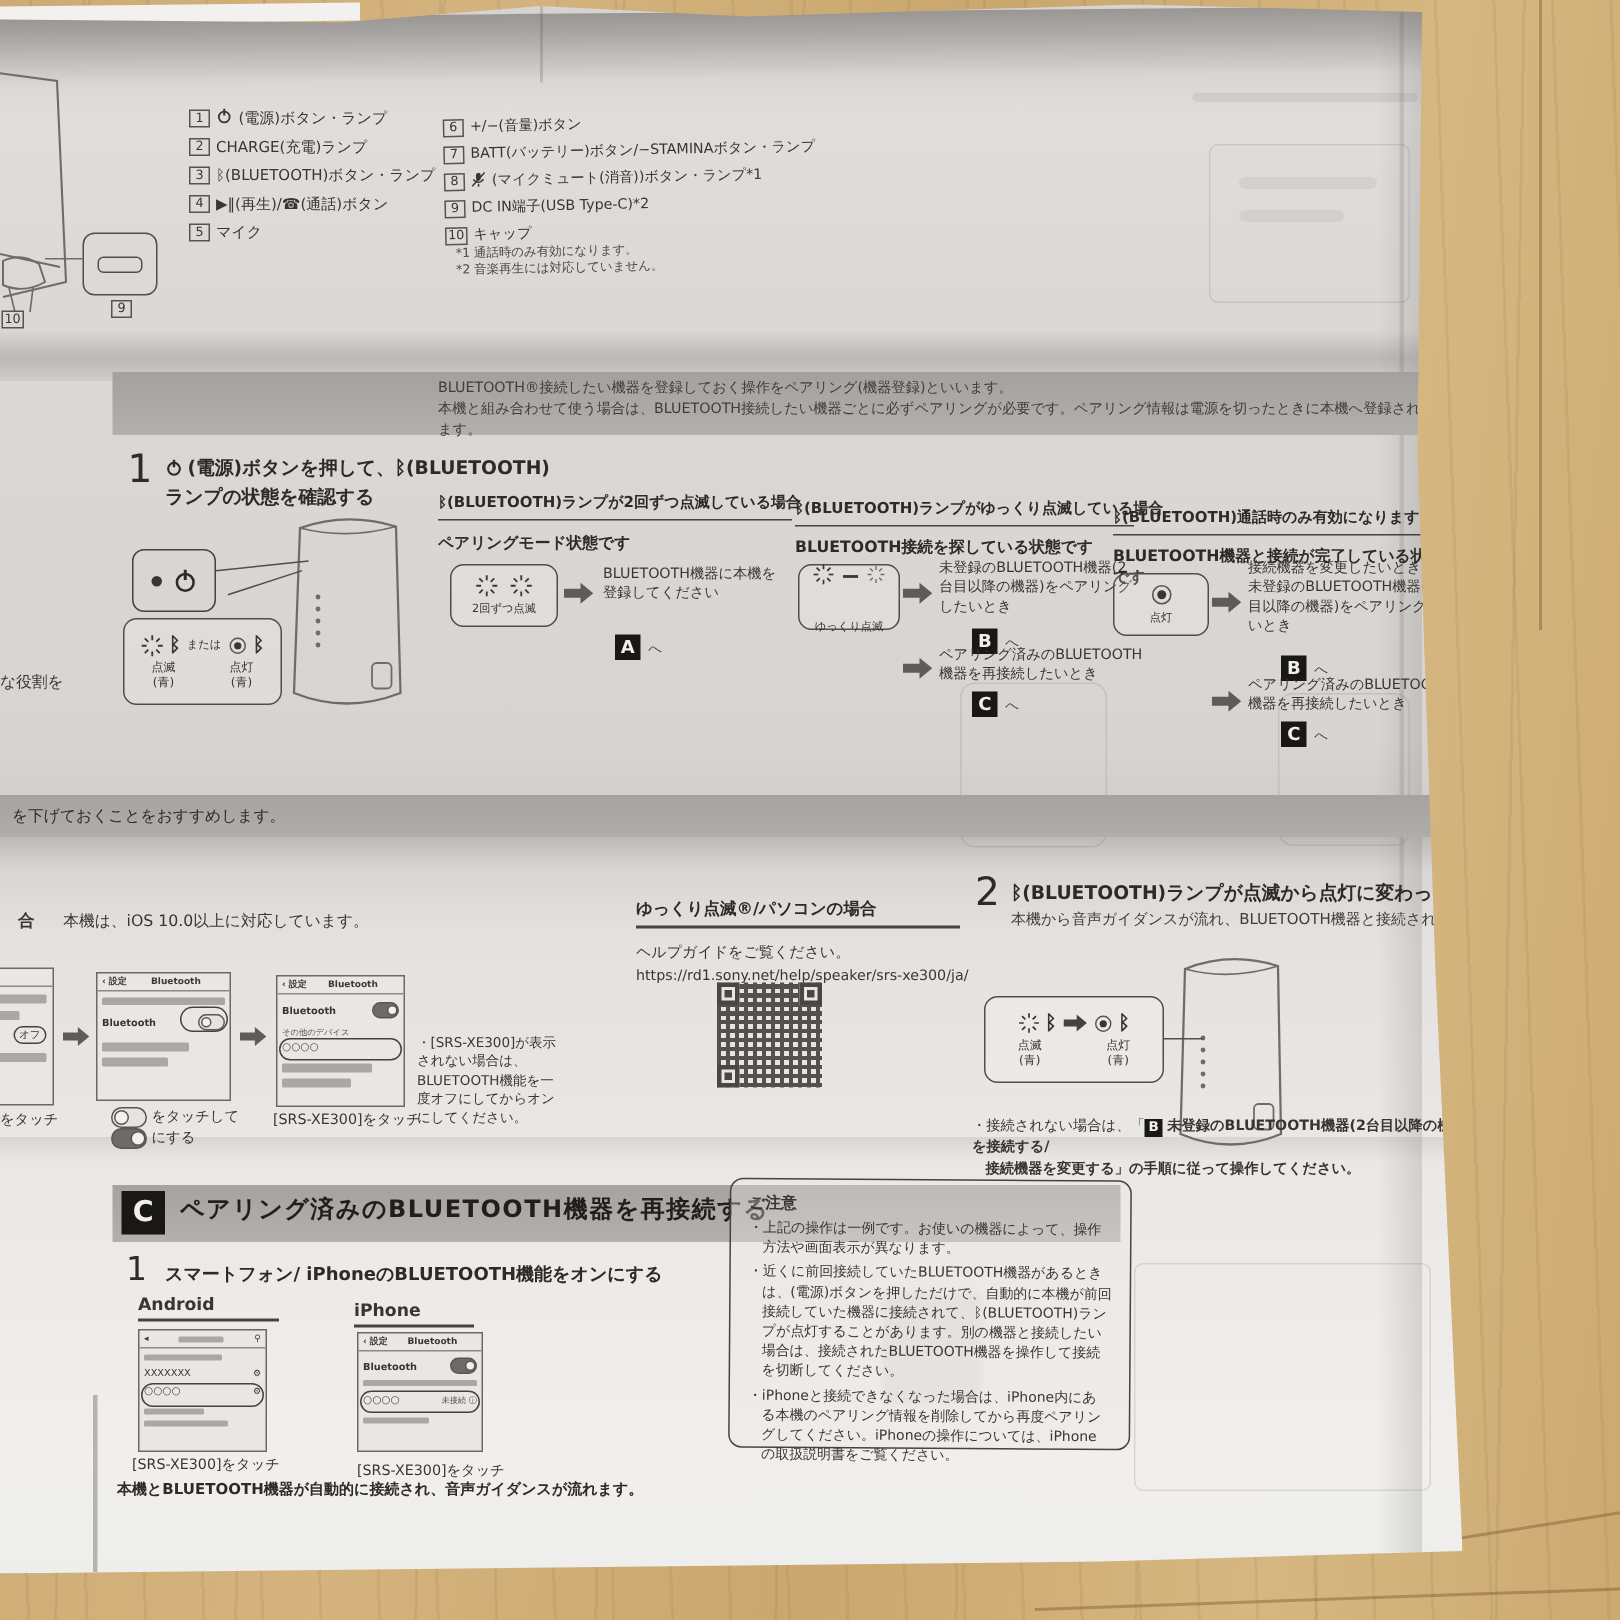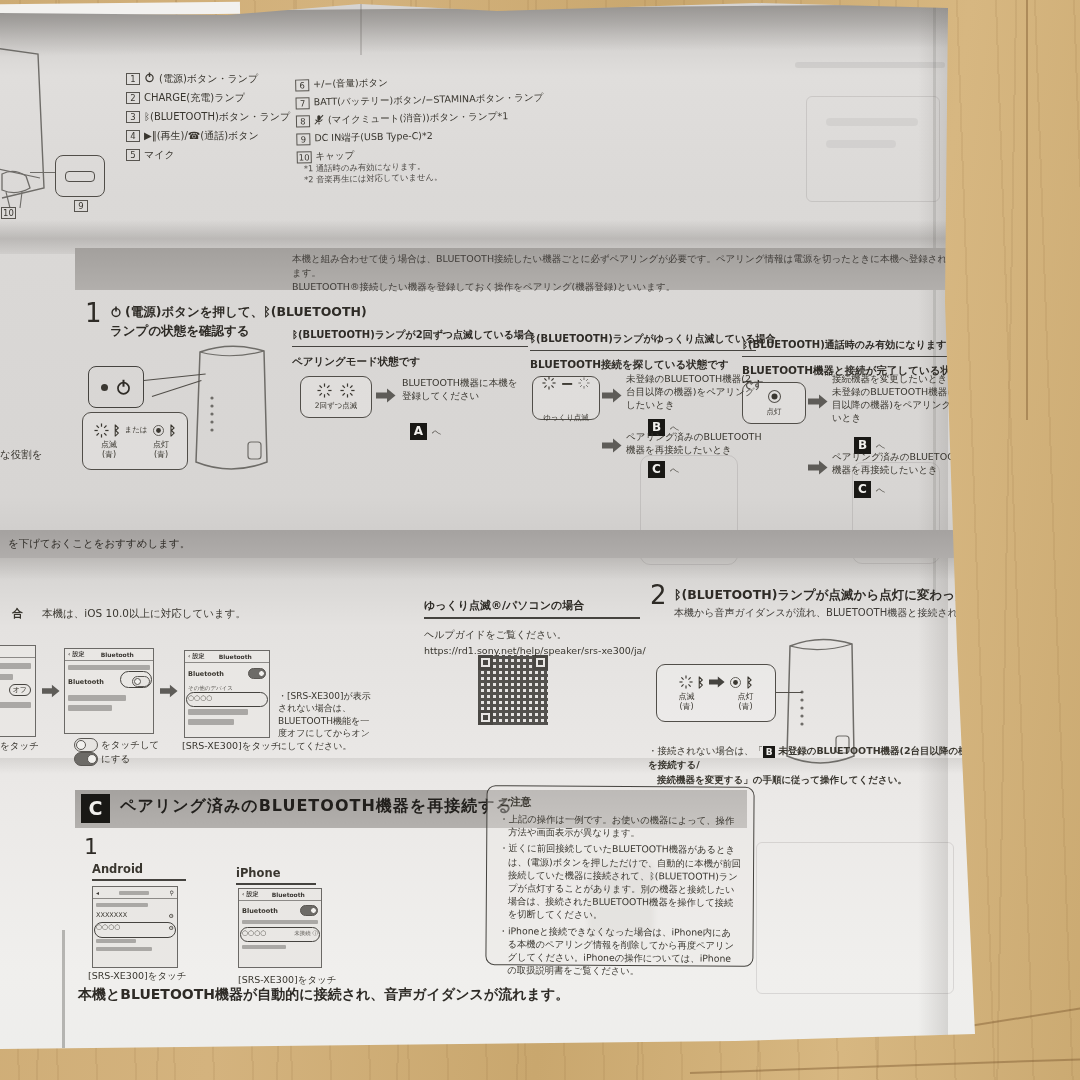--- a/index.html
+++ b/index.html
@@ -152,22 +152,22 @@
         <span>キャップ</span>
       </div>
     </div>
     <div class="ab" style="left:304px;top:162px;font-size:8.3px;color:#4b4844;transform:rotate(-1.2deg);">
       <div>*1 通話時のみ有効になります。</div>
       <div>*2 音楽再生には対応していません。</div>
     </div>
 
     <div class="ab" style="left:75px;top:248px;width:893px;height:42px;background:linear-gradient(180deg,#a3a09d,#b2afac);"></div>
     <div class="ab" style="left:292px;top:252px;width:660px;font-size:9.5px;line-height:1.45;color:#403d39;">
+      <div>BLUETOOTH®接続したい機器を登録しておく操作をペアリング(機器登録)といいます。</div>
       <div>本機と組み合わせて使う場合は、BLUETOOTH接続したい機器ごとに必ずペアリングが必要です。ペアリング情報は電源を切ったときに本機へ登録されます。</div>
-      <div>BLUETOOTH®接続したい機器を登録しておく操作をペアリング(機器登録)といいます。</div>
     </div>
 
     <div class="ab" style="left:85px;top:298px;font-size:26px;color:#2e2b26;">1</div>
     <div class="ab b" style="left:110px;top:303px;font-size:12.5px;line-height:1.5;color:#2e2b26;">
       <div class="cellrow">
         <svg width="12" height="12" viewBox="0 0 11 11">
             <circle cx="5.5" cy="6" r="3.6" fill="none" stroke="#2e2b26" stroke-width="1.3"></circle>
             <line x1="5.5" y1="0.5" x2="5.5" y2="5" stroke="#2e2b26" stroke-width="1.5"></line>
           </svg>
         <span>(電源)ボタンを押して、ᛒ(BLUETOOTH)</span>
@@ -494,20 +494,21 @@
       <span>・接続されない場合は、「</span><span class="badge-s">B</span>
       <span class="b">未登録のBLUETOOTH機器(2台目以降の機器)を接続する/</span><br>
       <span class="b" style="margin-left:9px;">接続機器を変更する」の手順に従って操作してください。</span>
     </div>
 
     <div class="ab" style="left:75px;top:790px;width:672px;height:38px;background:linear-gradient(180deg,#a5a29f,#b3b0ad);"></div>
     <span class="ab" style="left:81px;top:794px;width:29px;height:29px;background:#191815;color:#f0efec;font-size:19px;font-weight:bold;text-align:center;line-height:29px;">C</span>
     <div class="ab b" style="left:120px;top:796px;font-size:16px;letter-spacing:1px;color:#211f1c;">ペアリング済みのBLUETOOTH機器を再接続する</div>
 
     <div class="ab" style="left:84px;top:834px;font-size:22px;color:#2e2b26;">1</div>
+    <div class="ab b" style="left:110px;top:841px;font-size:12px;color:#2e2b26;">スマートフォン/ iPhoneのBLUETOOTH機能をオンにする</div>
 
     <div class="ab b" style="left:92px;top:862px;font-size:11.5px;">Android</div>
     <div class="underline" style="left:92px;top:879px;width:94px;"></div>
     <div class="ab b" style="left:236px;top:866px;font-size:11.5px;">iPhone</div>
     <div class="underline" style="left:236px;top:883px;width:80px;"></div>
 
     <div class="shot" style="left:92px;top:886px;width:84px;height:80px;">
       <div class="shead">
           <span>◂</span>
           <span class="bar" style="width:30px;height:4px;"></span>
@@ -543,21 +544,21 @@
       <div class="bar" style="margin:4px 3px 0 3px;height:4px;"></div>
       <div style="display:flex;justify-content:space-between;align-items:center;margin:5px 3px 0 3px;">
         <span style="font-size:7px;">○○○○</span>
         <span style="font-size:5.5px;color:#55524d;"><span>未接続</span> ⓘ</span>
       </div>
       <div class="hl" style="left:1px;top:38px;width:78px;height:13px;"></div>
       <div class="bar" style="margin:8px 3px 0 3px;width:44px;height:4px;"></div>
     </div>
     <div class="ab" style="left:238px;top:974px;font-size:9.5px;">[SRS-XE300]をタッチ</div>
 
-    <div class="ab b" style="left:78px;top:986px;font-size:14px;color:#2e2b26;">本機とBLUETOOTH機器が自動的に接続され、音声ガイダンスが流れます。</div>
+    <div class="ab b" style="left:78px;top:986px;font-size:10px;color:#2e2b26;">本機とBLUETOOTH機器が自動的に接続され、音声ガイダンスが流れます。</div>
 
     <div class="notice" style="left:486px;top:786px;width:268px;height:180px;transform:rotate(.4deg);">
       <div class="b" style="font-size:10.5px;">ご注意</div>
       <p>・上記の操作は一例です。お使いの機器によって、操作方法や画面表示が異なります。</p>
       <p>・近くに前回接続していたBLUETOOTH機器があるときは、(電源)ボタンを押しただけで、自動的に本機が前回接続していた機器に接続されて、ᛒ(BLUETOOTH)ランプが点灯することがあります。別の機器と接続したい場合は、接続されたBLUETOOTH機器を操作して接続を切断してください。</p>
       <p>・iPhoneと接続できなくなった場合は、iPhone内にある本機のペアリング情報を削除してから再度ペアリングしてください。iPhoneの操作については、iPhoneの取扱説明書をご覧ください。</p>
     </div>
 
   </div>
 </div>

